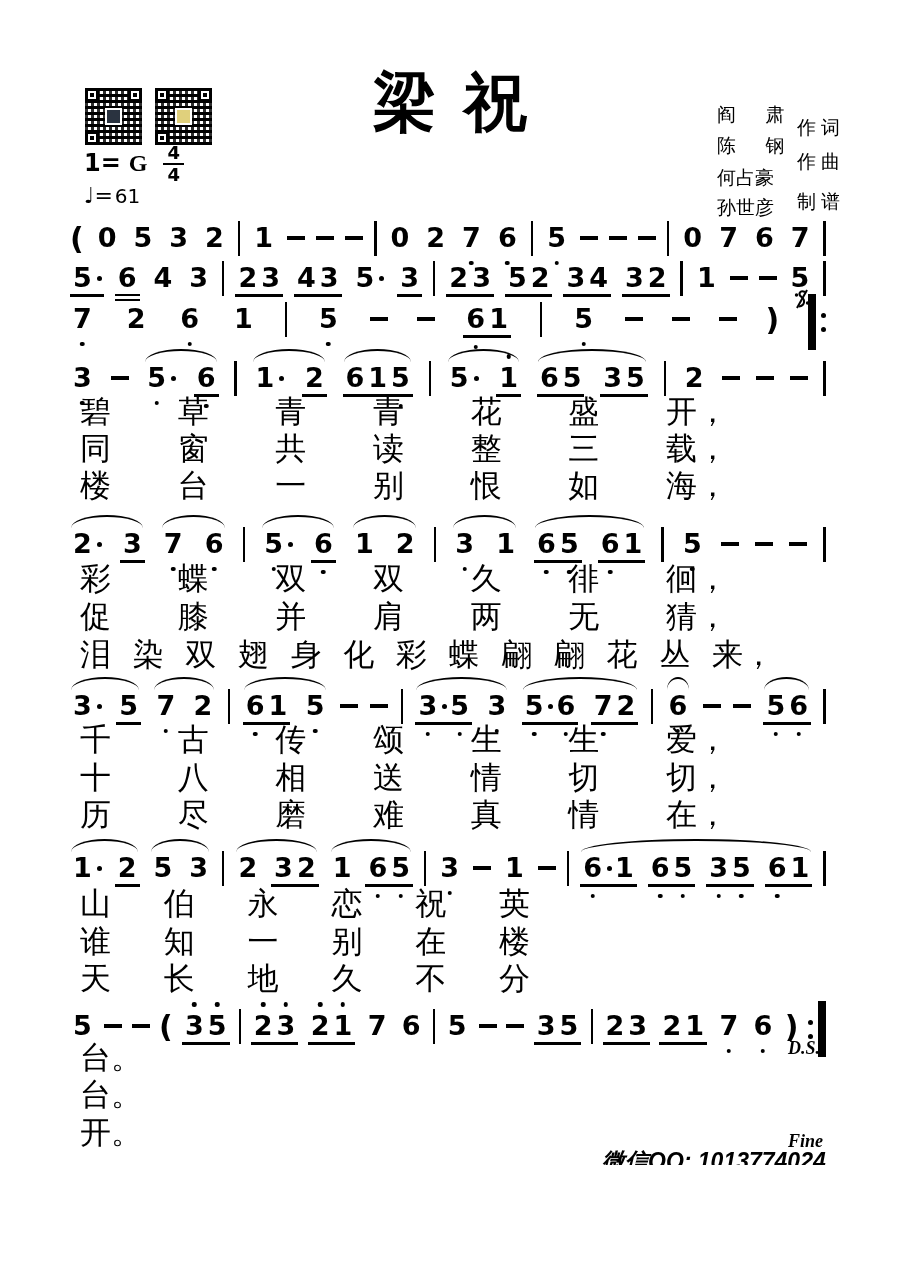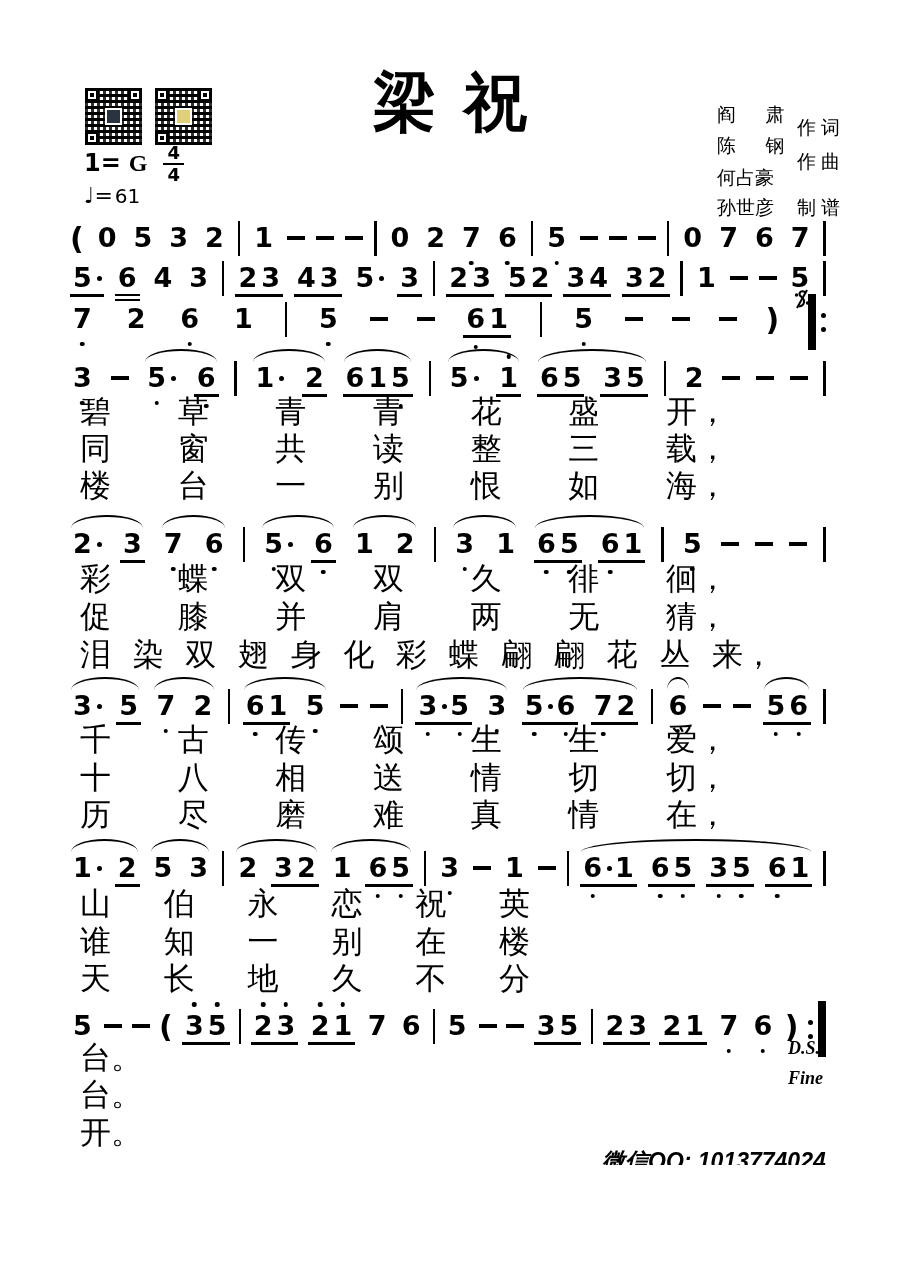--- a/index.html
+++ b/index.html
@@ -60,21 +60,21 @@
   .segno{position:absolute;right:16px;top:42px;width:16px;height:22px;}
 
   
   .lyr-row{position:absolute;left:80px;display:flex;justify-content:space-between;
            font-family:"Liberation Serif",serif;font-size:31px;line-height:36px;white-space:nowrap;}
   .lyr-row.nospread{justify-content:flex-start;}
 
   
   .ds,.fine{position:absolute;font-family:"Liberation Serif",serif;font-style:italic;font-weight:700;font-size:18px;}
   .ds{left:788px;top:1038px;}
-  .fine{left:788px;top:1068px;}
+  .fine{left:788px;top:1131px;}
   .wechat{position:absolute;left:602px;top:1146px;font-family:"Liberation Sans",sans-serif;
           font-style:italic;font-weight:700;font-size:23px;}
   .logo{position:absolute;left:764px;top:1230px;display:flex;align-items:center;gap:4px;}
   .disc{position:relative;width:37px;height:37px;border-radius:50%;
         background:radial-gradient(circle at 50% 50%, #d79a2b 0 5.5px, #000 5.5px 100%);}
   .disc::after{content:"♪♪";position:absolute;left:5px;top:4px;color:#fff;font-size:9px;letter-spacing:10px;}
   .logo-text{font-family:"Liberation Sans",sans-serif;font-weight:700;font-size:31px;letter-spacing:1px;}
   .tagline{position:absolute;left:818px;top:1264px;width:80px;height:5px;
            background:repeating-linear-gradient(90deg,#cc2016 0 5px,transparent 5px 8px);}
 </style>
@@ -98,21 +98,21 @@
 
   <div class="title">梁祝</div>
 
   <div class="credits">
     <div class="cred-name" style="top:1px;">阎 肃</div>
     <div class="cred-name" style="top:32px;">陈 钢</div>
     <div class="cred-name" style="top:64px;">何占豪</div>
     <div class="cred-name" style="top:94px;">孙世彦</div>
     <div class="cred-role" style="top:14px;">作词</div>
     <div class="cred-role" style="top:48px;">作曲</div>
-    <div class="cred-role" style="top:94px;">制谱</div>
+    <div class="cred-role" style="top:88px;">制谱</div>
   </div>
 
   <div class="keyblock">
     <div class="keyrow1">
       <span>1=</span>
       <span class="key-letter">G</span>
       <span class="meter">
         <span class="num">4</span>
         <span class="den">4</span>
       </span>

